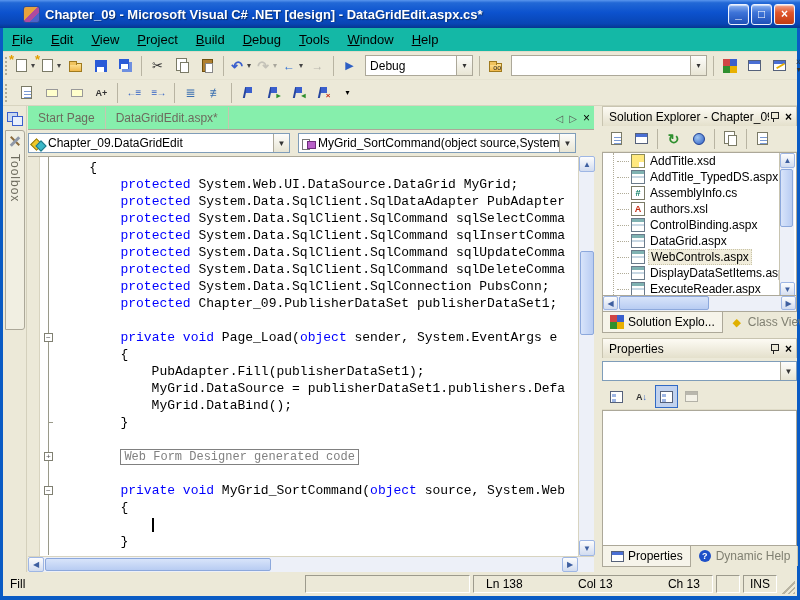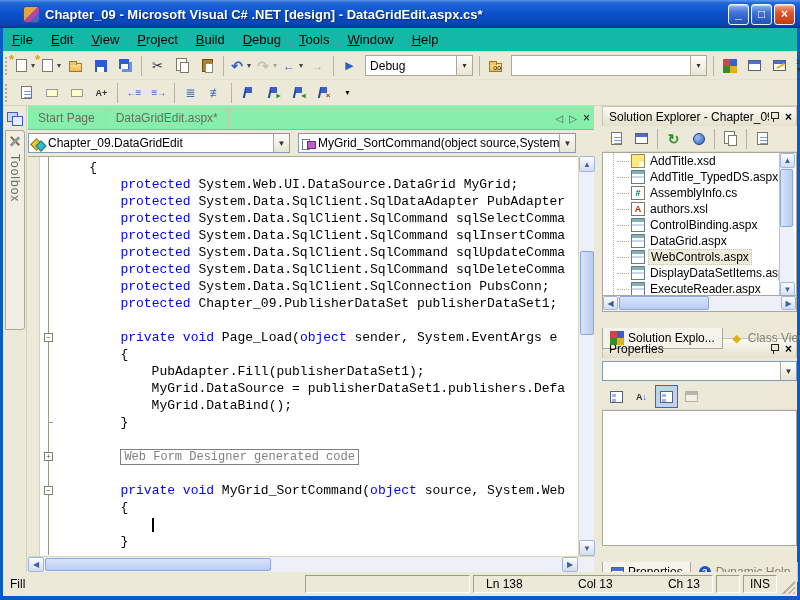--- a/index.html
+++ b/index.html
@@ -150,21 +150,21 @@
   .fi-cs{background:#fff;border:1px solid #7A7A66;color:#007A5E;font-size:9px;font-weight:bold;}
   .fi-xsl{background:#fff;border:1px solid #7A7A66;color:#C42A10;font-size:9px;font-weight:bold;}
   #sehscroll{height:16px;background:#EDF0F8;position:relative;border:1px solid #ACA899;border-top:none;}
   #sehscroll .lf{position:absolute;left:0;top:0;width:15px;height:14px;}
   #sehscroll .rt{position:absolute;right:0;top:0;width:15px;height:14px;}
   #sehthumb{left:16px;top:0px;width:90px;height:14px;background:linear-gradient(180deg,#D8E4FA,#B8CCF2);}
   #sevscroll{position:absolute;right:2px;top:0;width:15px;height:144px;background:#EDF0F8;border-left:1px solid #C8C4B0;}
   #sevscroll .up{position:absolute;top:0;width:15px;height:15px;}
   #sevscroll .dn{position:absolute;bottom:0;width:15px;height:15px;}
   #sevthumb{left:0px;top:16px;width:13px;height:58px;}
-  .tabrow{height:26px;display:flex;align-items:flex-start;padding-top:16px;background:#ECE9D8;}
+  .tabrow{height:26px;display:flex;align-items:flex-start;padding-top:0;background:#ECE9D8;}
   .btab{display:flex;align-items:center;font-size:12px;color:#808072;padding:3px 7px;border-right:1px solid #C8C4B0;white-space:nowrap;}
   .btab.active{background:#F6F4EA;border:1px solid #ACA899;border-top:none;color:#000;}
   .btab .ic{margin-right:4px;width:14px;height:14px;}
   
   #propcombo{height:26px;display:flex;align-items:center;}
   #propcombo .ecombo{width:100%;margin:0;}
   #propgrid{height:136px;background:#fff;border:1px solid #ACA899;}
   
   #statusbar{position:absolute;left:3px;top:572px;width:794px;height:24px;background:#ECE9D8;display:flex;align-items:center;padding:2px 2px;font-size:12px;color:#000;}
   .spanel{height:18px;border:1px solid;border-color:#9D9B8D #FFFFFF #FFFFFF #9D9B8D;display:flex;align-items:center;padding:0 6px;margin-right:3px;white-space:nowrap;}

